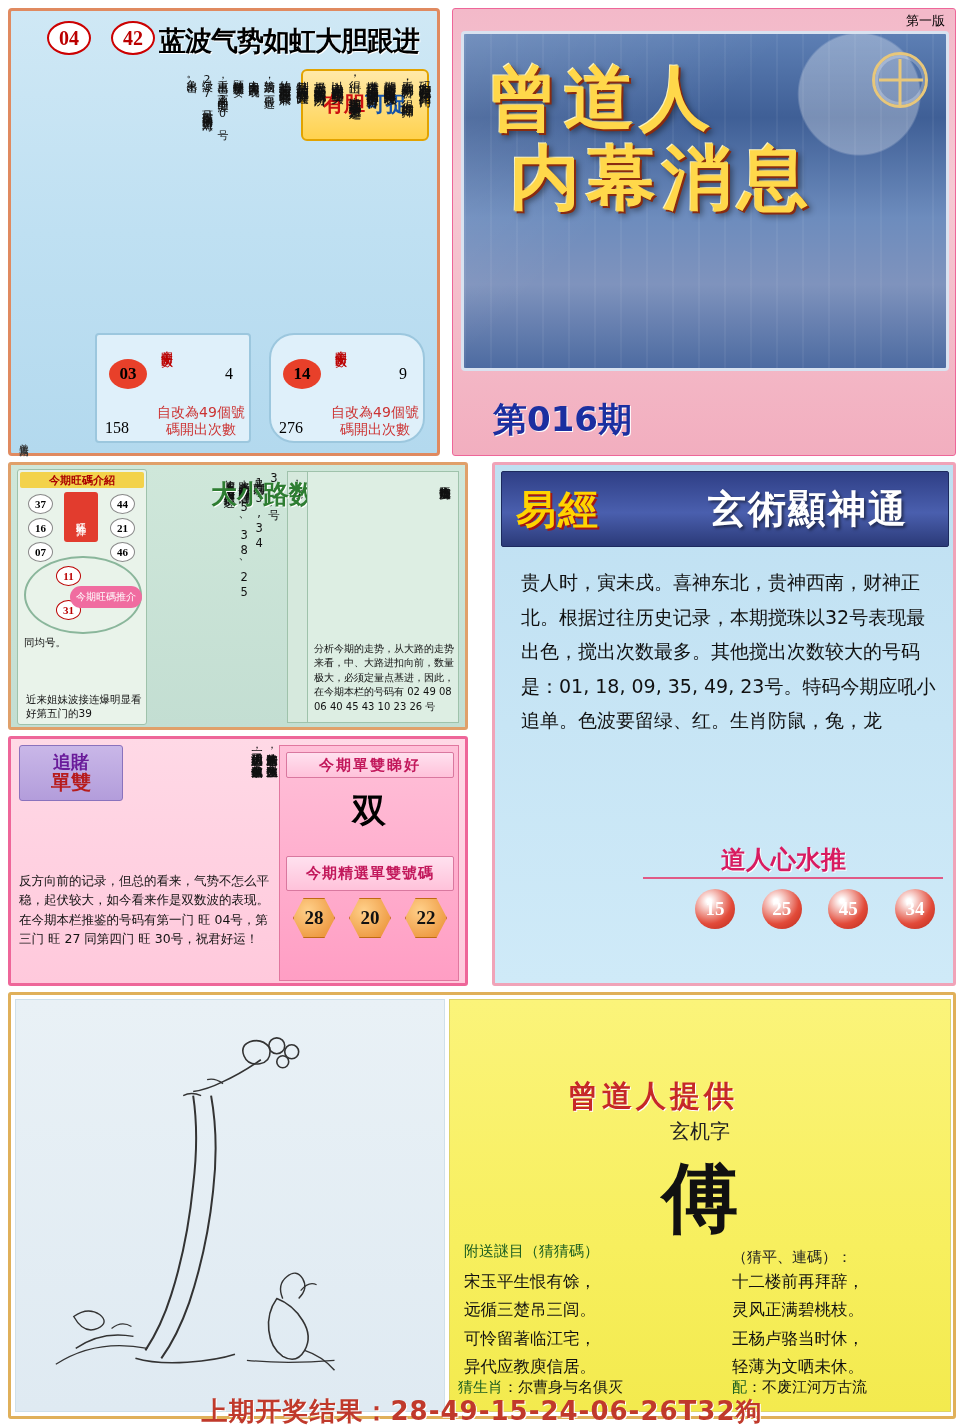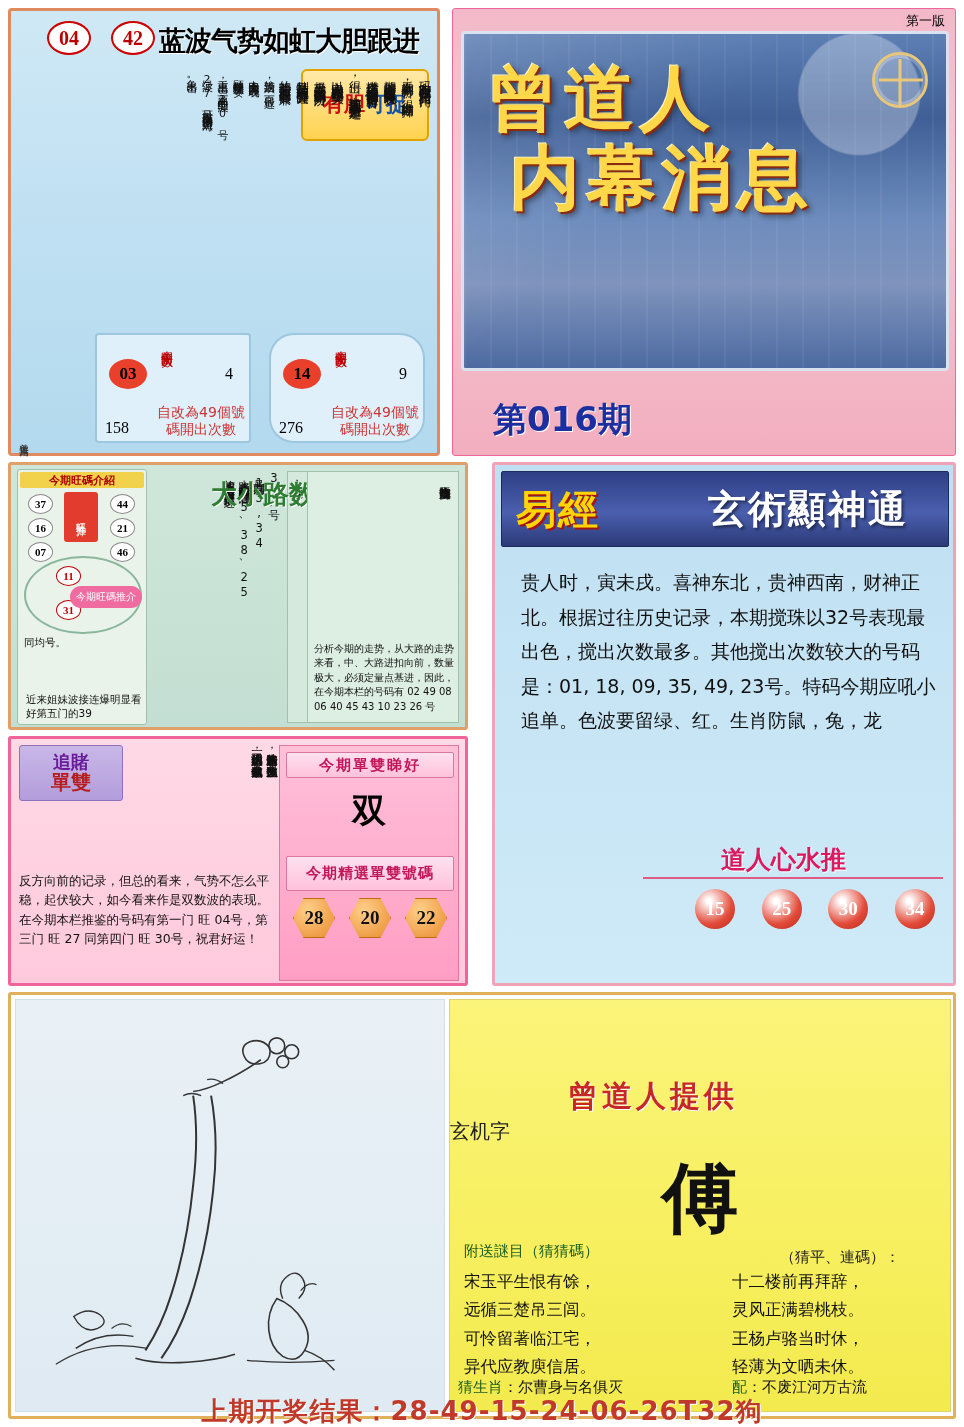--- a/index.html
+++ b/index.html
@@ -367,33 +367,33 @@
     letter-spacing:6px;
   }
   .xj-sub {
     position:absolute; left:118px; top:76px;
     font-size:30px; font-weight:bold; color:#c62828;
     font-family:"DejaVu Serif", serif;
     text-shadow:1px 1px 0 #fff;
     letter-spacing:4px;
   }
   .xj-zi {
-    position:absolute; left:0; right:0; top:118px; 
+    position:absolute; left:0; right:0; top:118px; text-align:center;
     font-size:20px; color:#222;
   }
   .xj-big {
     position:absolute; left:0; right:0; top:148px; text-align:center;
     font-size:76px; font-weight:bold; color:#111;
     font-family:"DejaVu Serif", serif;
   }
   .xj-lbl-l {
     position:absolute; left:14px; top:242px; font-size:15px; color:#1b5e20;
   }
   .xj-lbl-r {
-    position:absolute; left:282px; top:248px; font-size:15px; color:#222;margin-left:48px;
+    position:absolute; left:282px; top:248px; font-size:15px; color:#222;
   }
   .poem-l {
     position:absolute; left:14px; top:268px; width:250px;
     font-size:16.5px; line-height:1.72; color:#111;
   }
   .poem-r {
     position:absolute; left:282px; top:268px; width:250px;
     font-size:16.5px; line-height:1.72; color:#111;
   }
   .xj-foot-l {
@@ -547,21 +547,21 @@
     <div class="mr-banner">
       <div class="mr-yi">易經</div>
       <div class="mr-rest">玄術顯神通</div>
     </div>
     <div class="mr-body">贵人时，寅未戌。喜神东北，贵神西南，财神正北。根据过往历史记录，本期搅珠以32号表现最出色，搅出次数最多。其他搅出次数较大的号码是：01, 18, 09, 35, 49, 23号。特码今期应吼小追单。色波要留绿、红。生肖防鼠，兔，龙</div>
     <div class="mr-sign">道人心水推</div>
     <div class="mr-line"></div>
     <div class="mr-balls">
       <div class="mrb">15</div>
       <div class="mrb">25</div>
-      <div class="mrb">30</div>
+      <div class="mrb">45</div>
       <div class="mrb">34</div>
     </div>
   </div>
 
   <div class="panel-bot">
     <div class="bot-left">
       <svg class="drawing" viewBox="0 0 430 413">
         <path d="M255 48 q-8 -10 -20 -6 q-10 4 -6 14 q4 10 16 8 q12 -2 10 -16z" fill="none" stroke="#333" stroke-width="1.6"></path>
         <circle cx="262" cy="46" r="8" fill="none" stroke="#333" stroke-width="1.6"></circle>
         <circle cx="277" cy="52" r="7" fill="none" stroke="#333" stroke-width="1.6"></circle>

